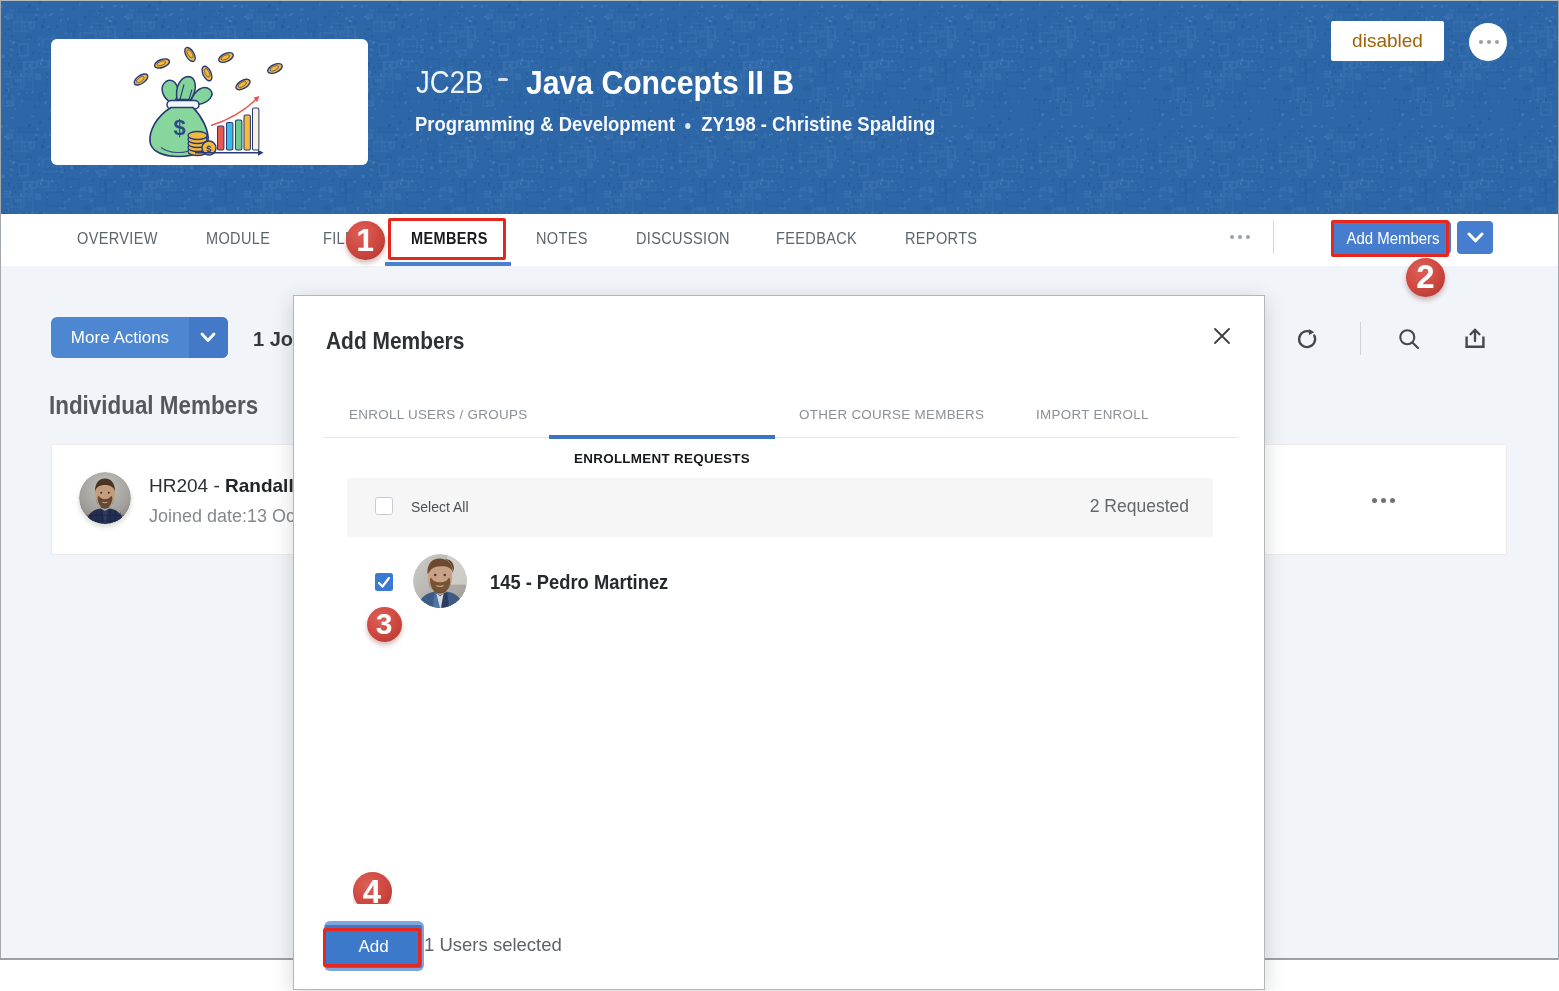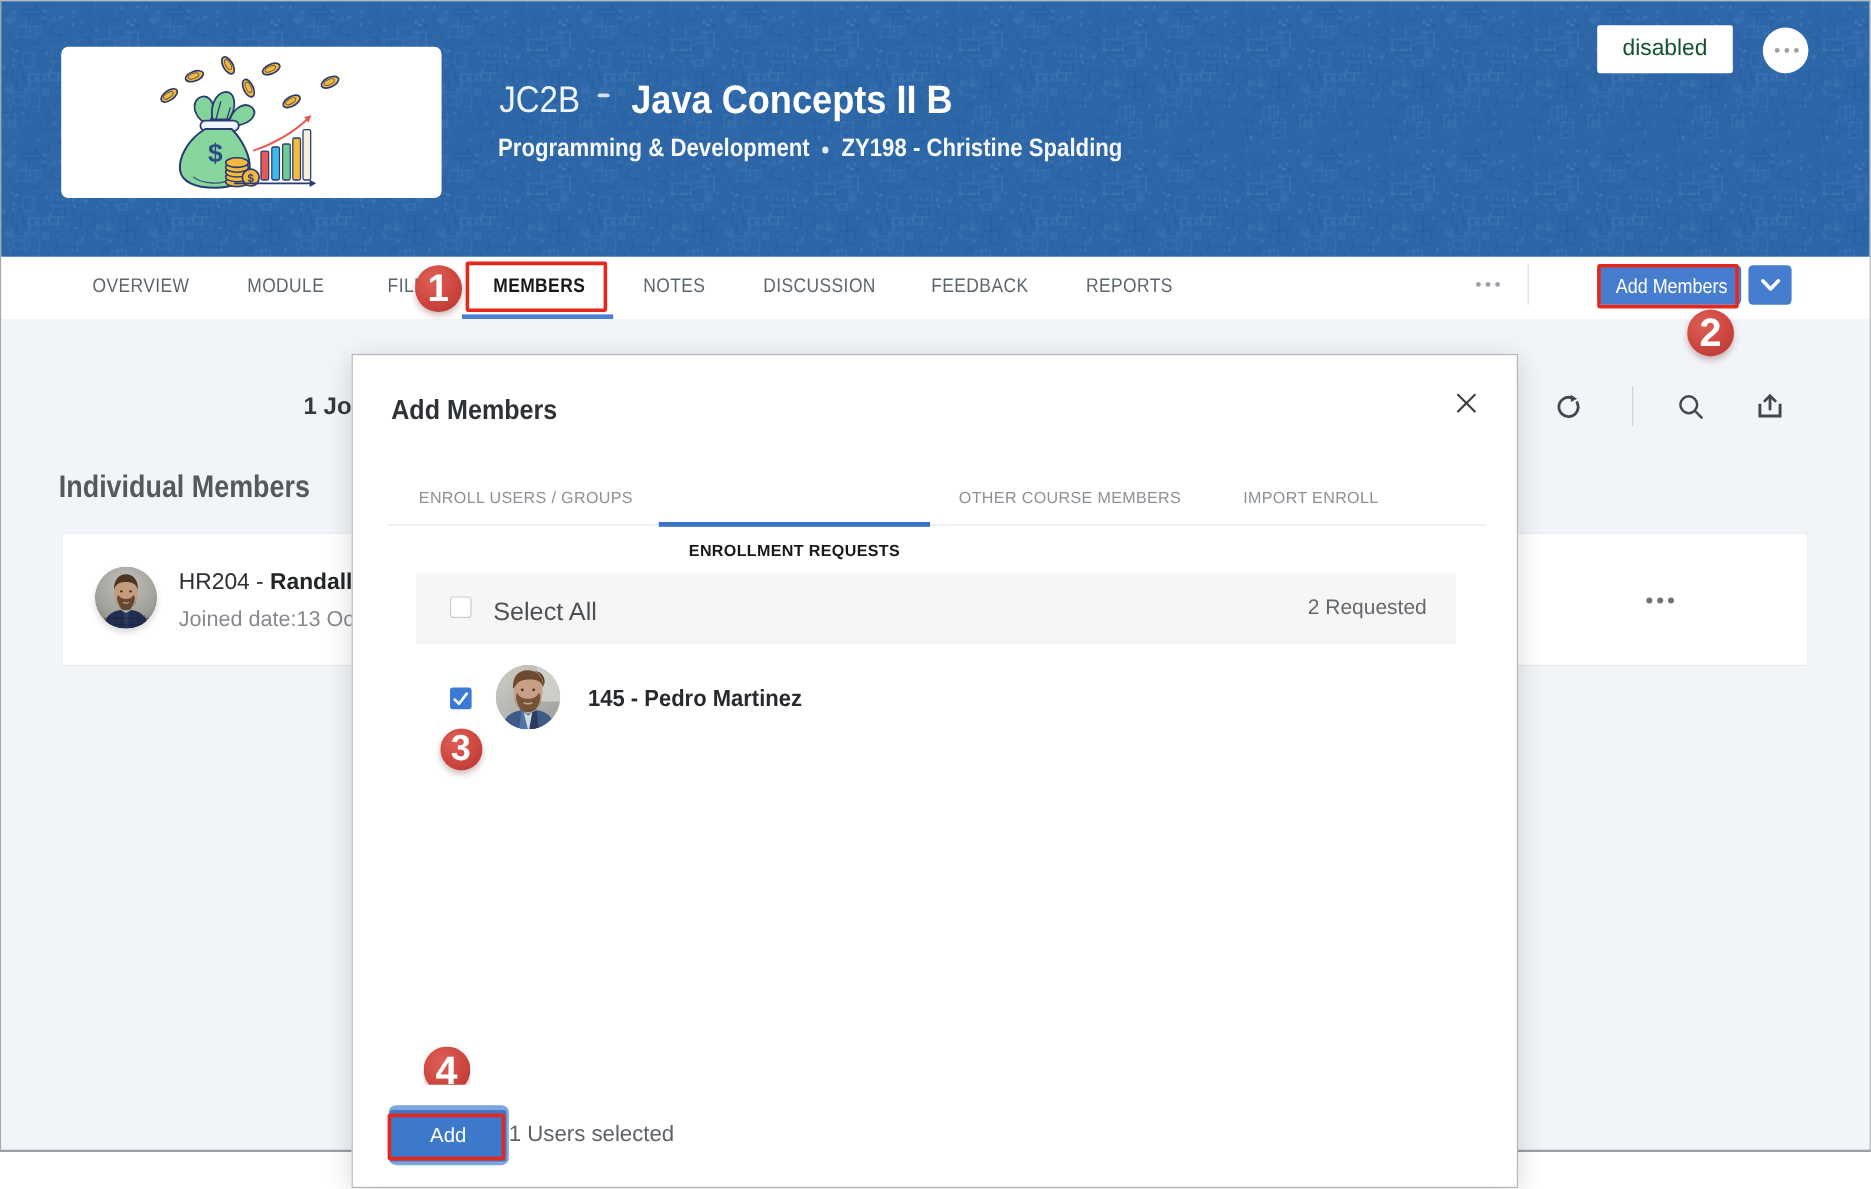--- a/index.html
+++ b/index.html
@@ -11,21 +11,21 @@
 #frame { position:absolute; left:0; top:0; width:1559px; height:960px; border:1px solid #a2a8ae; border-top-color:#b6bbc0; border-bottom:2.5px solid #9aa0a6; background:#f1f4f8; overflow:hidden; }
 
 
 #header { position:absolute; left:0; top:0; width:1557px; height:213px; background:#2d67a9; overflow:hidden; }
 #hcard { position:absolute; left:50px; top:37.5px; width:317px; height:126px; background:#fff; border-radius:6px; overflow:hidden; }
 #t-code { position:absolute; left:415px; top:65.5px; font-size:31px; line-height:1; font-weight:400; color:rgba(255,255,255,0.92); white-space:nowrap; transform:scaleX(0.889); transform-origin:left top; }
 #t-dash { position:absolute; left:496.5px; top:77px; width:10.5px; height:3.4px; background:rgba(255,255,255,0.8); border-radius:2px; }
 #t-name { position:absolute; left:525px; top:64.5px; font-size:33px; line-height:1; font-weight:700; color:#fff; white-space:nowrap; transform:scaleX(0.913); transform-origin:left top; }
 #hsub { position:absolute; left:413.5px; top:111.5px; font-size:21px; line-height:1; font-weight:600; color:rgba(255,255,255,0.96); white-space:nowrap; transform:scaleX(0.88); transform-origin:left top; }
 #hsub .dot { display:inline-block; width:6px; height:6px; border-radius:50%; background:rgba(255,255,255,0.85); margin:0 12px 2px 12px; }
-#btn-disabled { position:absolute; left:1330px; top:20px; width:113px; height:40px; background:#fff; border-radius:2px; font-size:19px; color:#14532d; text-align:center; line-height:40px; }
+#btn-disabled { position:absolute; left:1330px; top:20px; width:113px; height:40px; background:#fff; border-radius:2px; font-size:19px; color:#a16207; text-align:center; line-height:40px; }
 #btn-circle { position:absolute; left:1468px; top:22px; width:38px; height:38px; background:#fff; border-radius:50%; }
 .dots3 { position:absolute; display:flex; gap:4px; }
 .dots3 i { width:4px; height:4px; border-radius:50%; background:#9aa0a6; display:block;}
 
 
 #nav { position:absolute; left:0; top:213px; width:1557px; height:52px; background:#fff; }
 .tab { position:absolute; top:15.9px; line-height:1; font-size:16.5px; letter-spacing:0.4px; color:#5b656d; white-space:nowrap; transform:scaleX(0.88); transform-origin:left top; }
 .tab.b { color:#17191c; font-weight:700; }
 #members-underline { position:absolute; left:384px; top:48px; width:126px; height:4px; background:#4d7fd0; }
 #nav-dots { left:1229px; top:21px; }
@@ -53,21 +53,21 @@
 #modal { position:absolute; left:293px; top:295px; width:972px; height:695px; background:#fff; border:1px solid #b4b7ba; box-shadow:0 5px 20px rgba(50,55,60,0.20); }
 #mtitle { position:absolute; left:31.5px; top:33.5px; font-size:23px; line-height:1; font-weight:700; color:#2e3236; transform:scaleX(0.91); transform-origin:left top; white-space:nowrap; }
 #mclose { position:absolute; left:918px; top:30px; width:20px; height:20px; }
 .mtab { position:absolute; top:111px; height:30px; font-size:13.4px; letter-spacing:0.3px; color:#8c9196; white-space:nowrap; }
 .mtab.b { color:#17191b; font-weight:700;margin-top:44px; }
 #mtabline { position:absolute; left:29px; top:141px; width:915px; height:1px; background:#e4e6e8; }
 #mtabactive { position:absolute; left:255px; top:139px; width:226px; height:4px; background:#3b74c4; }
 #selbar { position:absolute; left:53px; top:182px; width:866px; height:59px; background:#f6f6f7; }
 .cbox { position:absolute; width:18px; height:18px; border:1.5px solid #c9cdd3; border-radius:3px; background:#fff; }
 #selbar .cbox { left:28px; top:19px; }
-#selbar .lbl { position:absolute; left:64px; top:21px; font-size:21px; color:#4b5055; }
+#selbar .lbl { position:absolute; left:64px; top:21px; font-size:14px; color:#4b5055; }
 #selbar .req { position:absolute; right:24px; top:18px; font-size:17.5px; color:#63686d; }
 #rowcb { left:81px; top:277px; width:18px; height:18px; border:none; background:#3b7ad4; border-radius:2.5px; }
 #rowavatar { position:absolute; left:119px; top:258px; }
 #rowname { position:absolute; left:195.5px; top:277px; font-size:19.5px; line-height:1; font-weight:700; color:#26292d; transform:scaleX(0.94); transform-origin:left top; white-space:nowrap; }
 #foot-add-glow { position:absolute; left:30px; top:625px; width:100px; height:50px; border-radius:6px; background:#7ea6dd; }
 #foot-add { position:absolute; left:31px; top:629px; width:97px; height:43px; border-radius:2px; background:#3d79cb; color:#fff; text-align:center; line-height:43px; font-size:17px; }
 #foot-sel { position:absolute; left:130px; top:638px; font-size:18.5px; color:#5e6368; }
 
 
 .badge { position:absolute; border-radius:50%; background:radial-gradient(circle at 38% 32%, #dd6058 0%, #cf4840 50%, #ab372f 100%); color:#fff; text-align:center; font-weight:700; box-shadow:0 3px 5px rgba(110,25,25,0.30); }
@@ -461,20 +461,27 @@
       <div id="btn-addm">
           <span class="lbl">Add Members</span>
         </div>
       <div id="btn-addm2">
         <svg class="abs" style="left:10px;top:11px;" width="17" height="12" viewBox="0 0 17 12">
             <path d="M2 2 L8.5 8.8 L15 2" fill="none" stroke="#fff" stroke-width="3" stroke-linecap="round" stroke-linejoin="round"></path>
           </svg>
       </div>
     </div>
     <div id="main">
+      <div id="btn-more">
+          <span class="lbl">More Actions</span>
+          <span class="seg"></span>
+        <svg class="abs" style="left:145px;top:14px;" width="24" height="14" viewBox="0 0 24 14">
+            <path d="M6 3 L12 9.5 L18 3" fill="none" stroke="#fff" stroke-width="2.8" stroke-linecap="round" stroke-linejoin="round"></path>
+          </svg>
+      </div>
       <svg class="abs" style="left:1294px;top:60.5px;" width="24" height="24" viewBox="0 0 24 24">
           <path d="M14.9 4.6 A8 8 0 1 0 19.2 8.4" fill="none" stroke="#42484e" stroke-width="2.3" stroke-linecap="round"></path>
           <path d="M13.9 1.9 L19.3 5.3 L14.1 8.0 Z" fill="#42484e"></path>
         </svg>
       <div class="abs" style="left:1359px;top:56px;width:1px;height:33px;background:#cfd3d7;"></div>
       <svg class="abs" style="left:1397px;top:61.5px;" width="22" height="22" viewBox="0 0 22 22">
           <circle cx="9.3" cy="9.3" r="7" fill="none" stroke="#42484e" stroke-width="2.1"></circle>
           <path d="M14.4 14.4 L20 20" stroke="#42484e" stroke-width="2.1" stroke-linecap="round"></path>
         </svg>
       <svg class="abs" style="left:1462.5px;top:60.5px;" width="22" height="22" viewBox="0 0 22 22">

